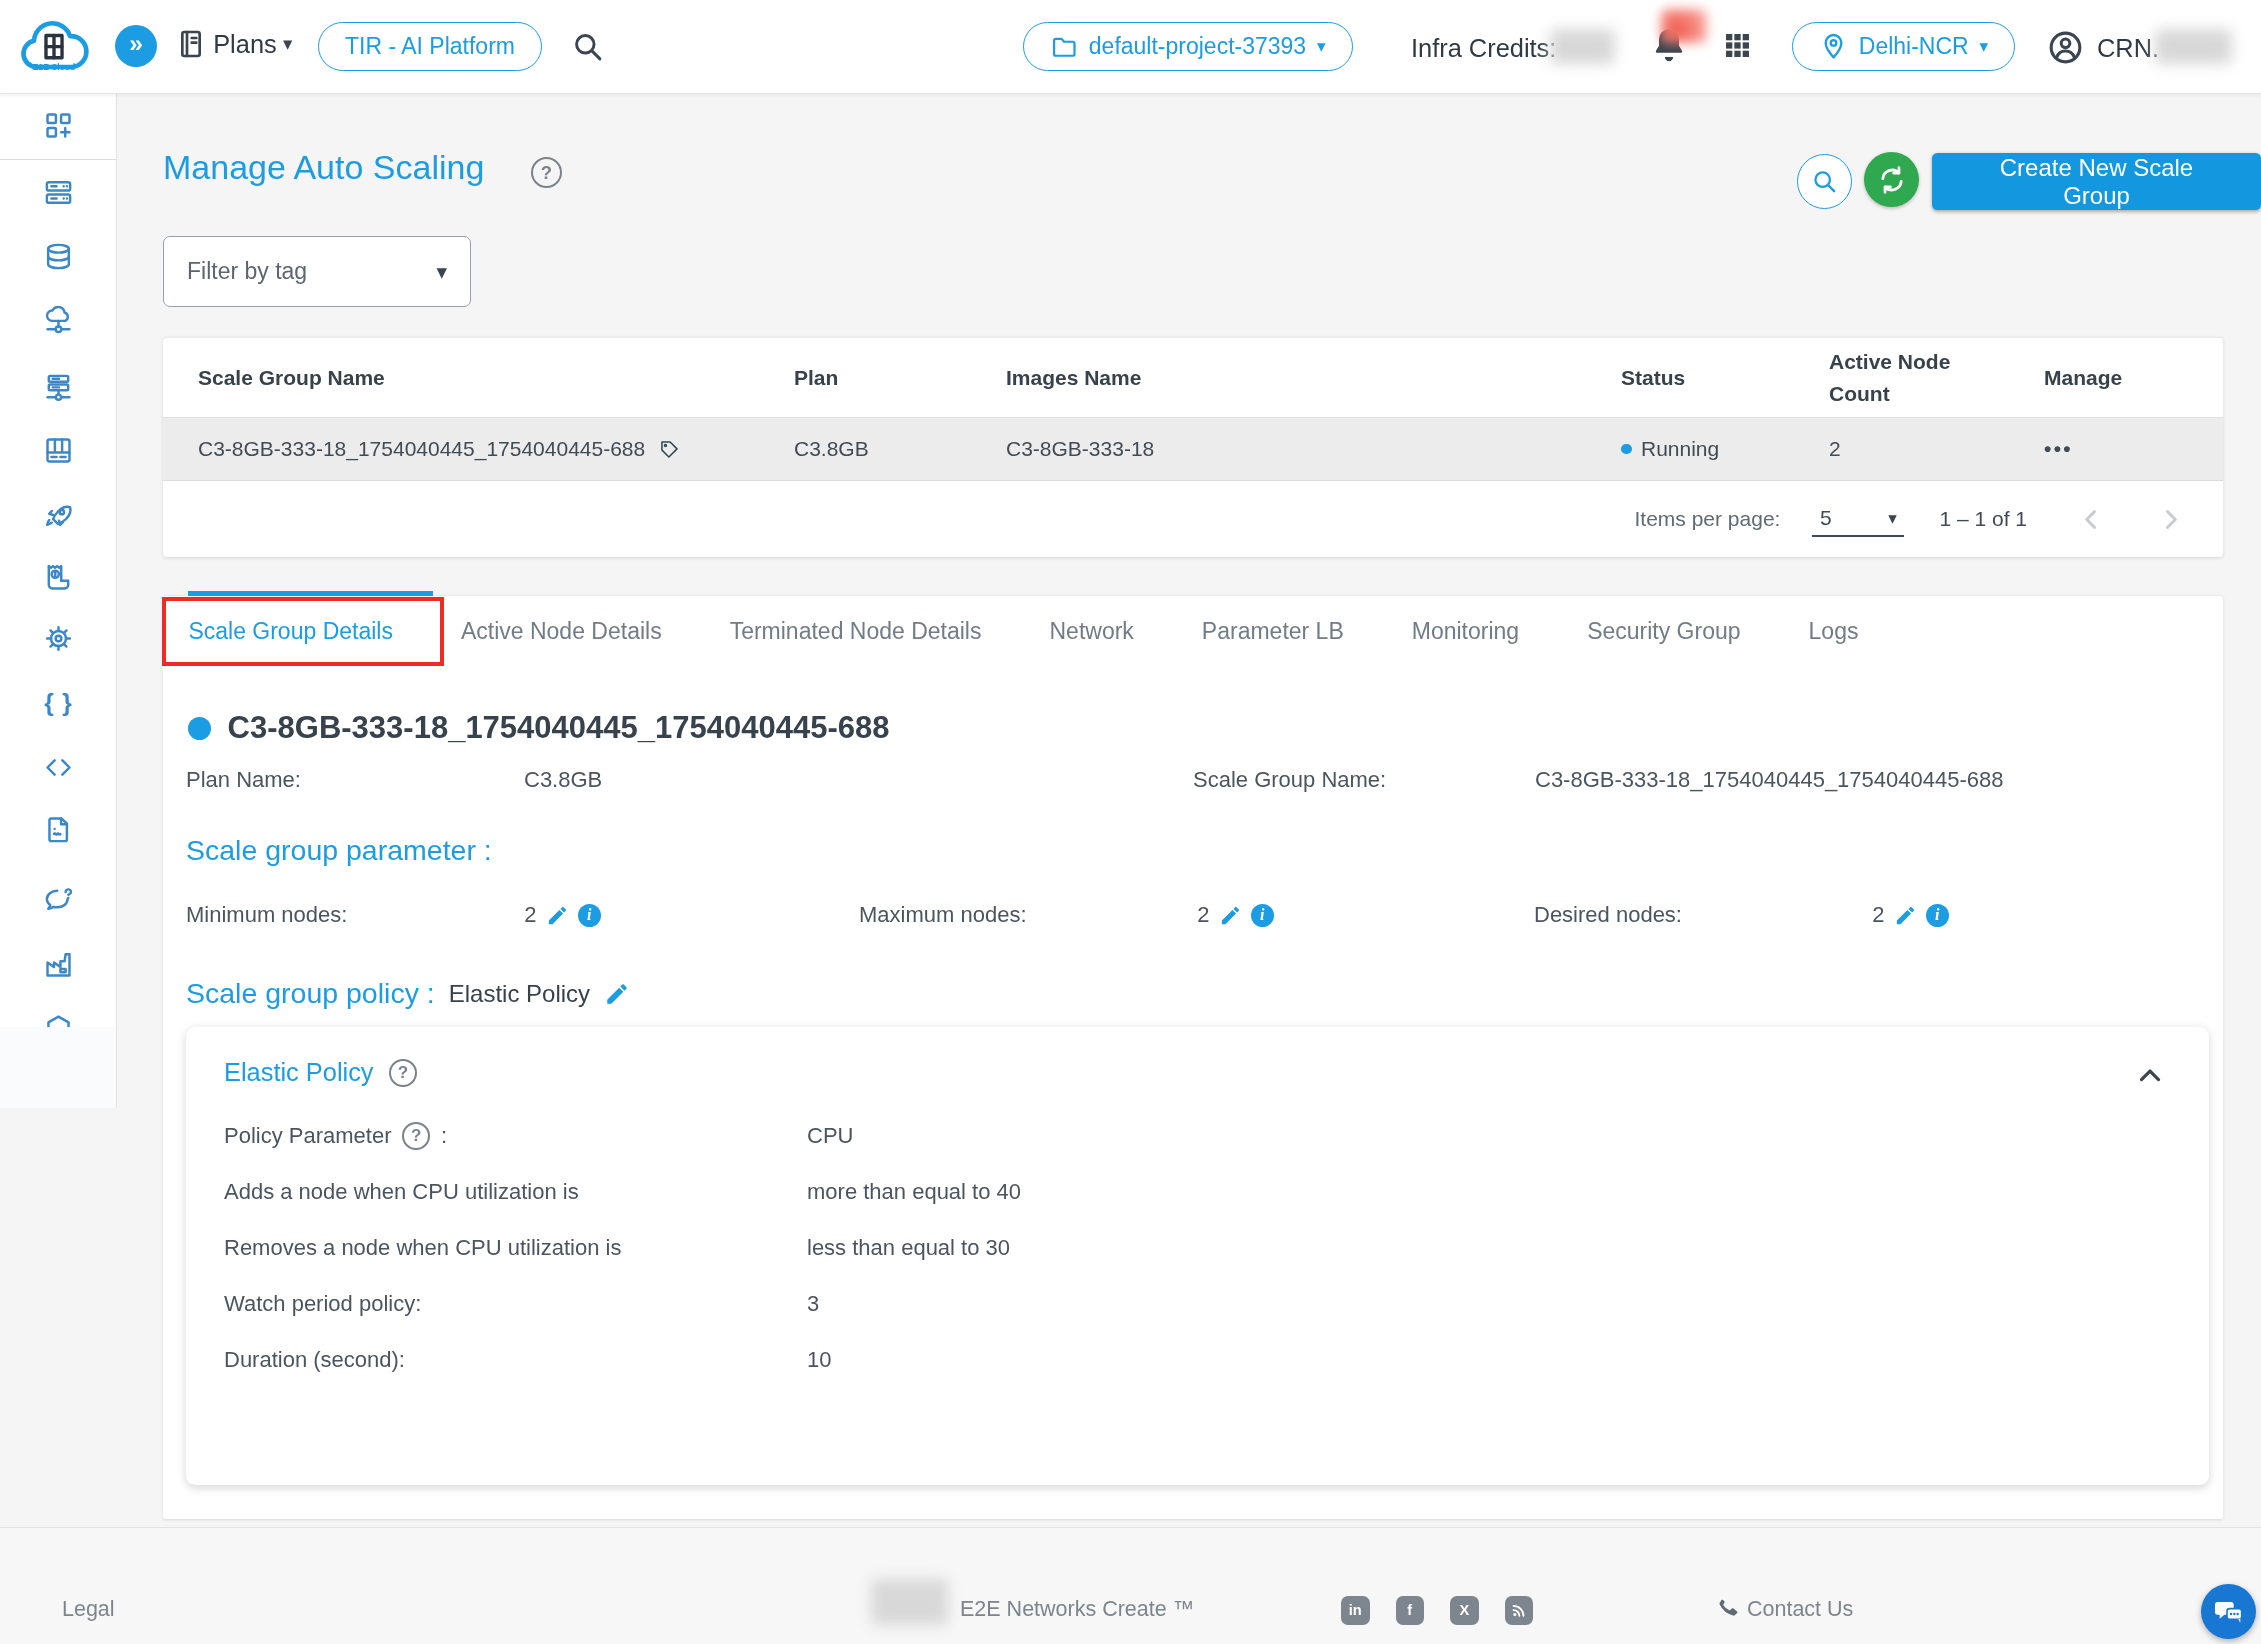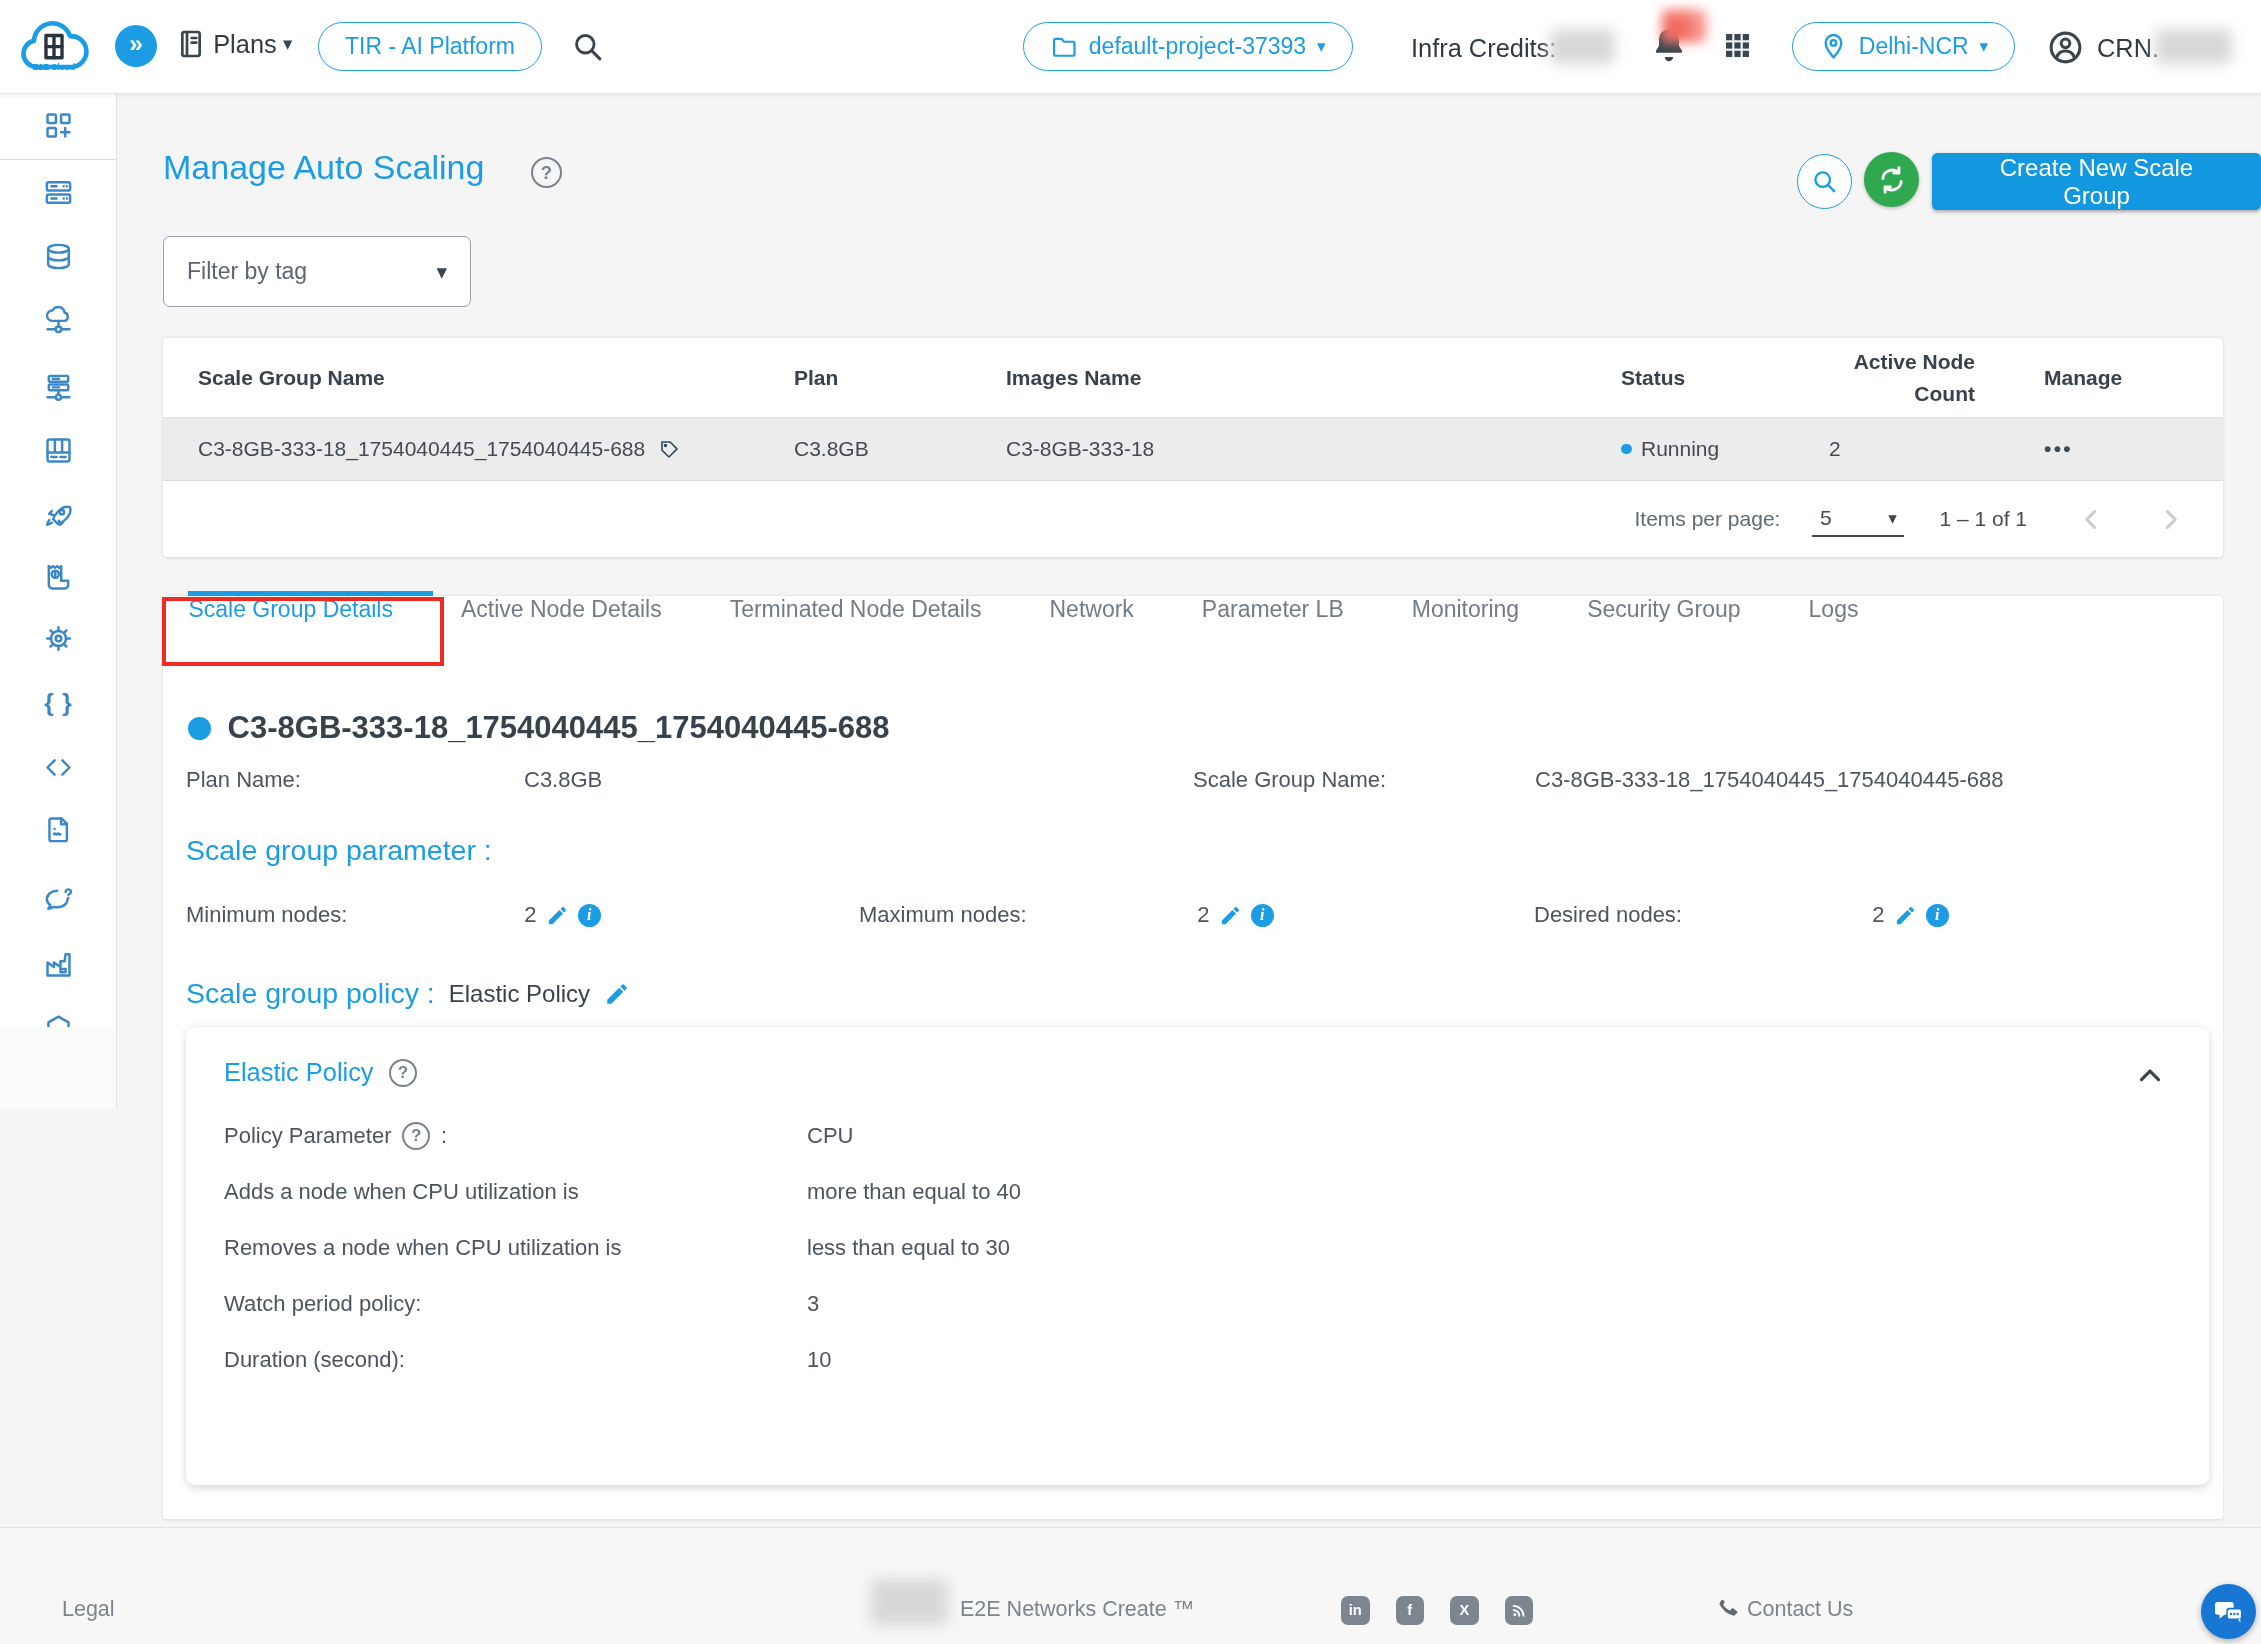--- a/index.html
+++ b/index.html
@@ -44,36 +44,36 @@
   .circle-btn.search{background:#fff;border:1.9px solid var(--accent);}
   .circle-btn.refresh{background:var(--green);border:none;box-shadow:0 1.5px 3.8px rgba(0,0,0,.25);}
   .primary-btn{height:57px;padding:0 34px;background:#1398e0;border:none;border-radius:5.4px;color:#fff;font-size:24px;box-shadow:0 1.5px 3.8px rgba(0,0,0,.3);cursor:pointer;}
   .filter-select{width:308px;height:71px;background:#fff;border:1.5px solid #97a1ab;border-radius:7px;display:flex;align-items:center;justify-content:space-between;padding:0 23px;cursor:pointer;}
   .filter-select span{font-size:23px;color:#5b6670;}
   
   .card{background:#fff;border-radius:3.8px;box-shadow:0 0.8px 3.8px rgba(0,0,0,.13);}
   .tgrid{display:grid;grid-template-columns:596px 212px 615px 208px 215px auto;align-items:center;padding-left:35px;}
   .thead{height:80px;border-bottom:0.8px solid #e0e0e0;}
   .thead div{font-size:21px;font-weight:bold;color:var(--text-dark);line-height:1.5;}
-  .thead .wrapcell{max-width:146px;text-align:right;}
+  .thead .wrapcell{max-width:146px;}
   .trow{height:63px;background:var(--row-bg);border-bottom:0.8px solid #dcdcdc;cursor:pointer;}
   .trow div{font-size:21px;color:#414b55;}
   .namecell{display:flex;align-items:center;gap:14px;}
   .statuscell{display:flex;align-items:center;gap:9.2px;}
   .dot{width:10.8px;height:10.8px;border-radius:50%;background:var(--accent);}
   .managecell{font-size:20px;font-weight:bold;letter-spacing:2.3px;color:#414b55;cursor:pointer;}
   .pagerow{height:76px;display:flex;align-items:center;justify-content:flex-end;padding-right:38px;}
   .pagerow .plabel{font-size:21px;color:#5f6a74;}
   .ppsel{width:92px;margin-left:32px;border-bottom:2.3px solid #3f4a54;display:flex;align-items:center;justify-content:space-between;padding:4.6px 7.7px;cursor:pointer;}
   .ppsel span{font-size:21px;color:#414b55;}
   .prange{margin-left:35px;font-size:21px;color:#414b55;}
   .pchev{margin-left:50px;cursor:default;}
   
   .detailcard{position:absolute;left:163px;top:596px;width:2060px;height:923px;background:#fff;border-radius:3.1px;box-shadow:0 0.8px 3.1px rgba(0,0,0,.12);}
-  .tabsbar{position:relative;height:71px;display:flex;padding-left:25.4px;}
+  .tabsbar{position:relative;height:71px;display:flex;align-items:center;padding-left:25.4px;}
   .tab{font-size:23px;color:#717c86;margin-right:68px;cursor:pointer;white-space:nowrap;}
   .tab.active{color:var(--accent);}
   .inkbar{position:absolute;left:24.6px;top:-5.4px;width:245px;height:5.4px;background:var(--accent);}
   .redbox{position:absolute;left:-1.5px;top:0.8px;width:282px;height:69px;border:4.6px solid var(--annotation-red);z-index:5;}
   .dtitle-row{position:absolute;left:24.6px;top:114px;display:flex;align-items:center;gap:17px;}
   .dtitle-dot{width:23px;height:23px;border-radius:50%;background:var(--accent);}
   .dtitle{font-size:31px;font-weight:600;color:var(--text-dark);}
   .inforow{position:absolute;left:23px;top:171px;display:grid;grid-template-columns:338px 669px 342px auto;font-size:22px;color:var(--text-body);}
   .sectionhead{font-size:28.5px;color:var(--accent);font-weight:500;}
   .param{position:absolute;top:306px;display:flex;align-items:center;gap:9.2px;font-size:22px;color:var(--text-body);}

